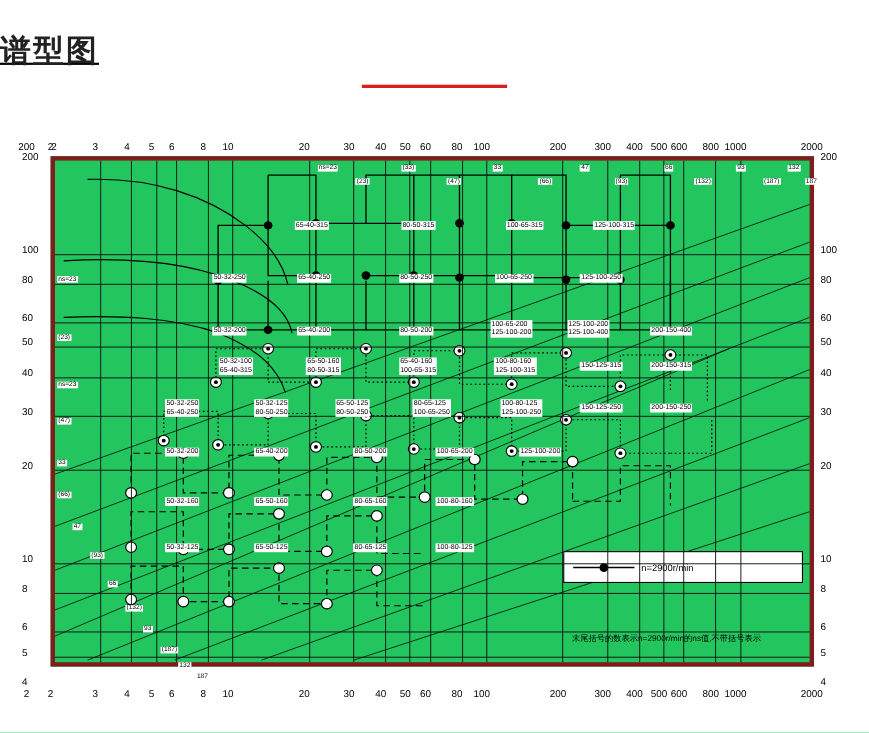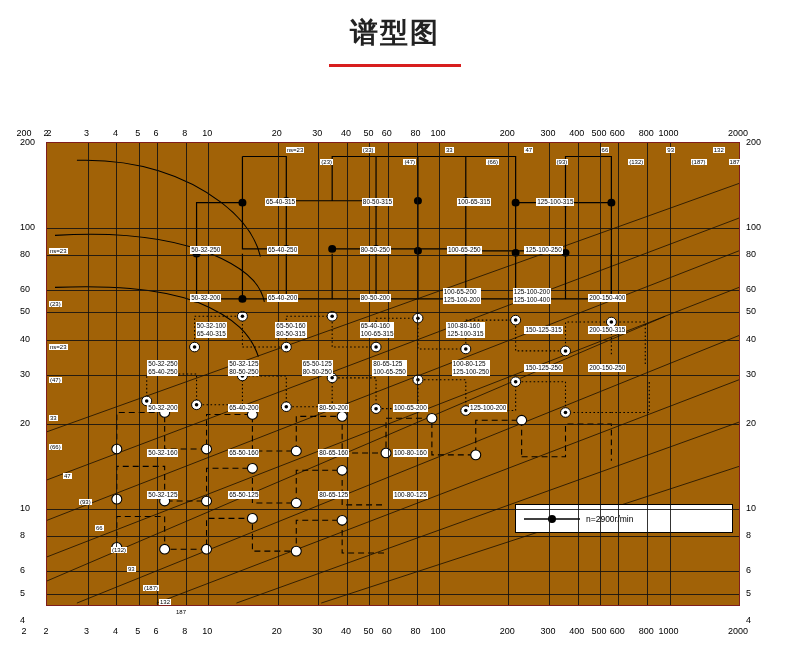--- a/index.html
+++ b/index.html
@@ -1,23 +1,23 @@
 <!DOCTYPE html>
 <html><head>
 <meta charset="utf-8">
 <style>
   html,body{margin:0;padding:0;}
   body{width:790px;height:666px;background:#ffffff;font-family:"Liberation Sans",sans-serif;position:relative;overflow:hidden;}
 
-  #title-wrap{text-align:center;padding-top:14px;}
+  #title-wrap{padding-top:27px;text-decoration:underline;}
   #page-title{font-size:28px;font-weight:bold;color:#222;letter-spacing:2px;}
   #title-rule{width:132px;height:3px;background:#d81e1e;margin:12px auto 0 auto;}
 
   #chart-area{position:absolute;left:0;top:120px;width:790px;height:540px;}
-  #plot{position:absolute;left:46px;top:22px;width:694px;height:464px;border:1px solid #7f1d1d;box-sizing:border-box;background:#a16207;}
+  #plot{position:absolute;left:46px;top:22px;width:694px;height:464px;border:4px solid #7f1d1d;box-sizing:border-box;background:#22c55e;}
 
   .vline{position:absolute;top:0;bottom:0;width:1px;background:#000;}
   .hline{position:absolute;left:0;right:0;height:1px;background:#000;}
   .vline.thin{background:#111;opacity:.85;}
   .hline.thin{background:#111;opacity:.85;}
 
   .xtick{position:absolute;font-size:9px;color:#000;transform:translateX(-50%);}
   .ytick{position:absolute;font-size:9px;color:#000;transform:translateY(-50%);}
 
   .axis-label{position:absolute;font-size:10px;color:#000;}
@@ -206,20 +206,21 @@
           <svg width="56" height="12">
               <line x1="0" y1="6" x2="56" y2="6" stroke="#000" stroke-width="1.4"></line>
               <circle cx="28" cy="6" r="4" fill="#000"></circle>
             </svg>
         </span>
         <span class="txt">n=2900r/min</span>
       </div>
     </div>
 
     <div id="note">
+      <div>末尾括号的数表示n=2900r/min的ns值,不带括号表示</div>
     </div>
   <div class="vline thin" style="left: 40.6184px;"></div>
       <div class="vline thin" style="left: 69.4376px;"></div>
       <div class="vline thin" style="left: 91.7915px;"></div>
       <div class="vline thin" style="left: 110.056px;"></div>
       <div class="vline thin" style="left: 138.875px;"></div>
       <div class="vline thin" style="left: 161.229px;"></div>
       <div class="vline thin" style="left: 230.667px;"></div>
       <div class="vline thin" style="left: 271.285px;"></div>
       <div class="vline thin" style="left: 300.104px;"></div>

